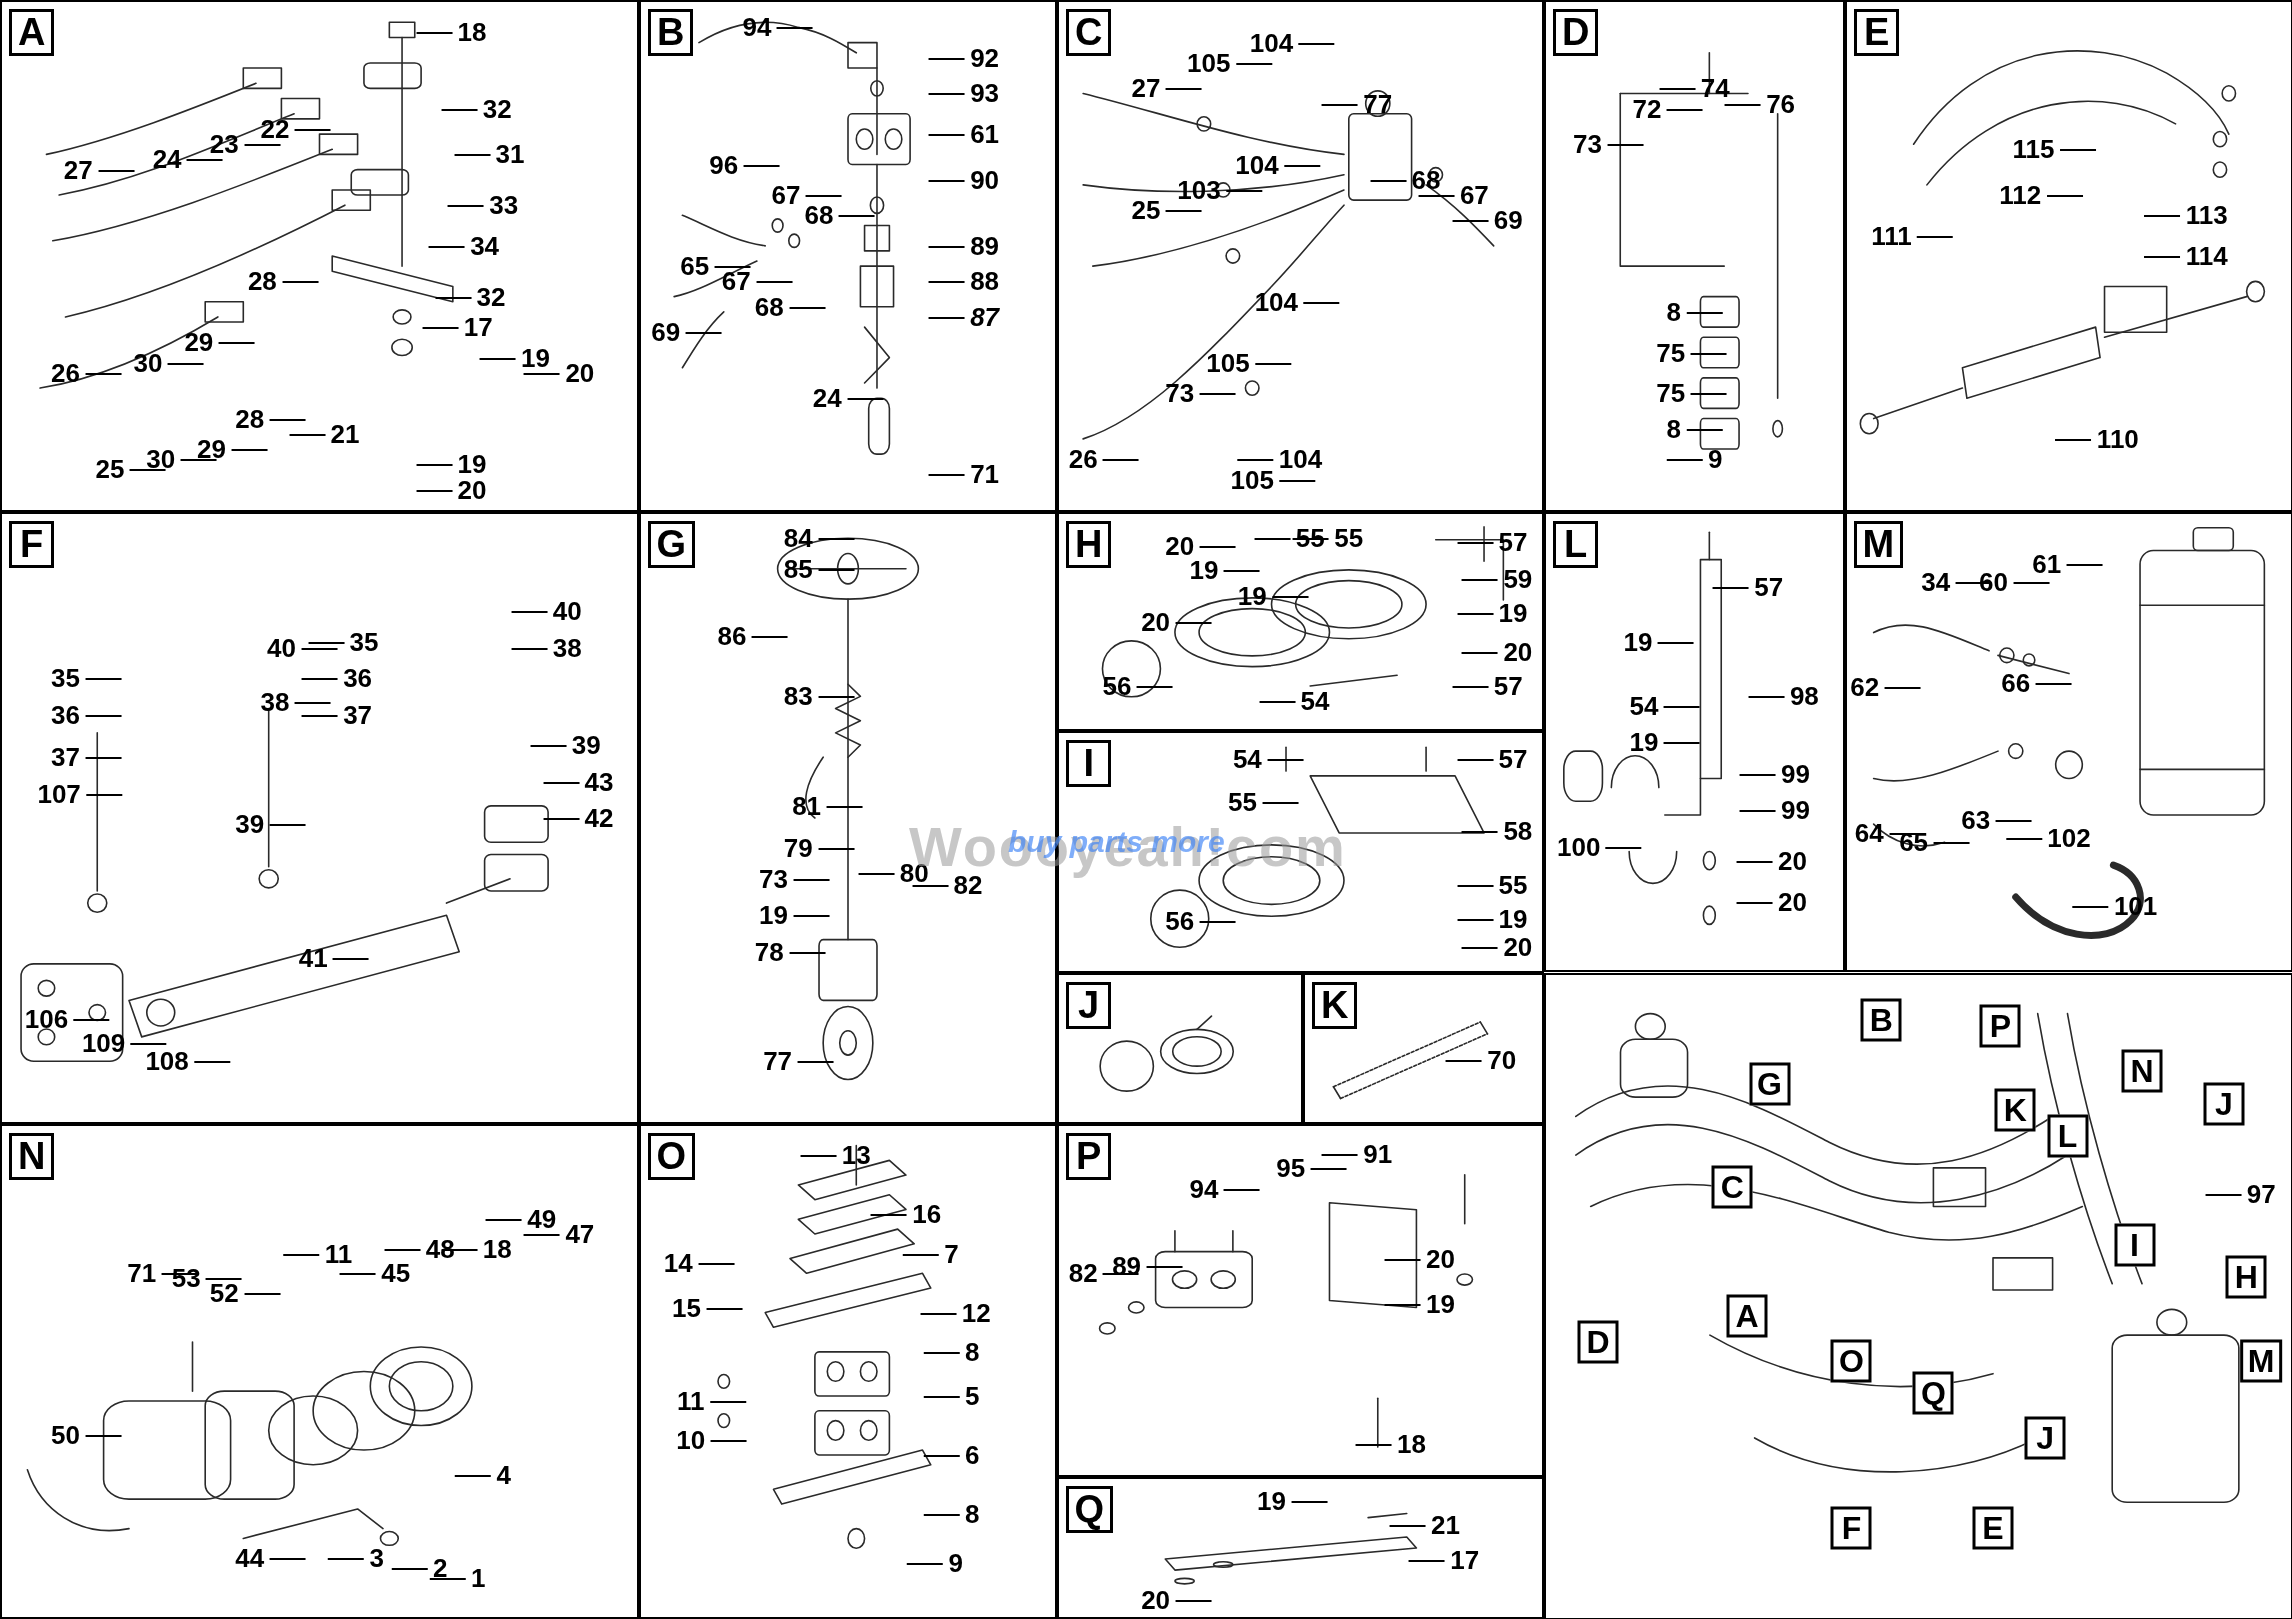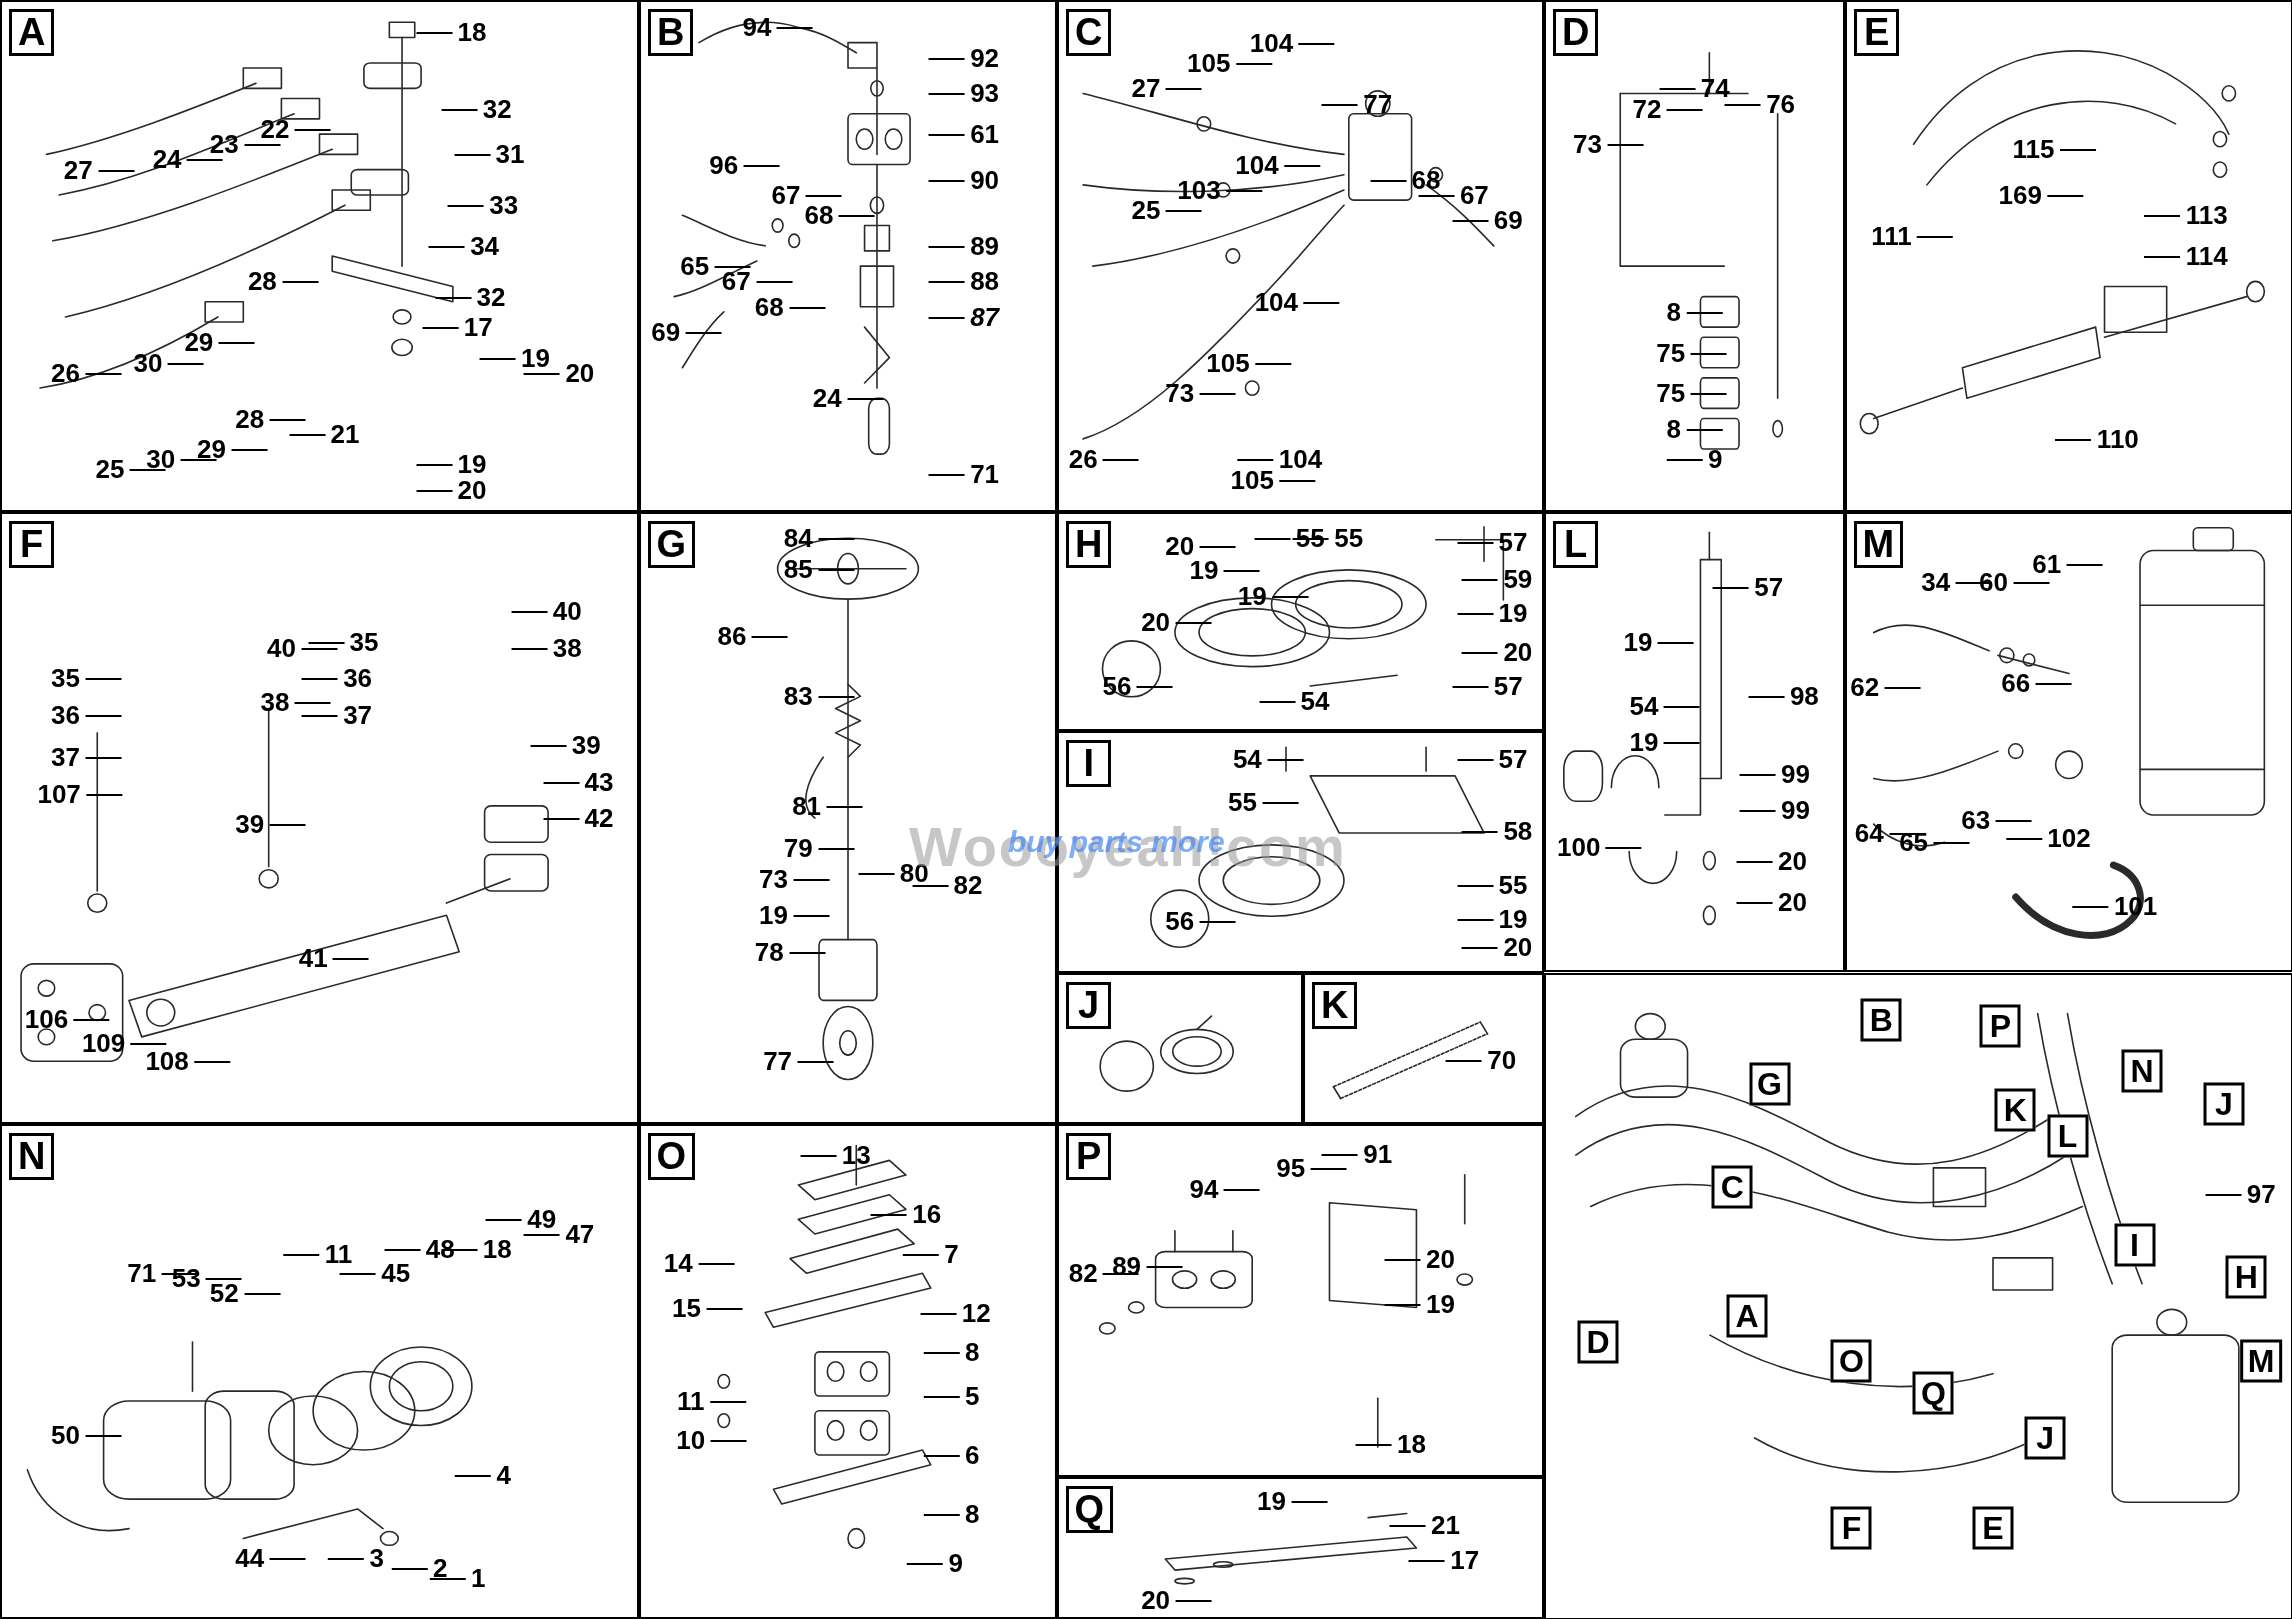--- a/index.html
+++ b/index.html
@@ -182,21 +182,21 @@
           <circle cx="84" cy="33" r="1.5" vector-effect="non-scaling-stroke"></circle>
           <path d="M6,82 L26,76" vector-effect="non-scaling-stroke"></path>
           <circle cx="5" cy="83" r="2" vector-effect="non-scaling-stroke"></circle>
           <path d="M26,72 L56,64 L57,70 L27,78 Z" vector-effect="non-scaling-stroke"></path>
           <rect x="58" y="56" width="14" height="9" vector-effect="non-scaling-stroke"></rect>
           <path d="M58,66 L90,58" vector-effect="non-scaling-stroke"></path>
           <circle cx="92" cy="57" r="2" vector-effect="non-scaling-stroke"></circle>
         </svg>
         <div class="badge">E</div>
         <span class="callout lead-r" style="left: 42%; top: 29%;">115</span>
-        <span class="callout lead-r" style="left: 39%; top: 38%;">169</span>
+        <span class="callout lead-r" style="left: 39%; top: 38%;">112</span>
         <span class="callout lead-l" style="left: 81%; top: 42%;">113</span>
         <span class="callout lead-l" style="left: 81%; top: 50%;">114</span>
         <span class="callout lead-r" style="left: 10%; top: 46%;">111</span>
         <span class="callout lead-l" style="left: 61%; top: 86%;">110</span>
       </div>
       <div class="panel" style="left: 0px; top: 512px; width: 639px; height: 612px;">
         <svg viewBox="0 0 100 100" preserveAspectRatio="none" class="art">
           <rect x="3" y="74" width="16" height="16" rx="2" vector-effect="non-scaling-stroke"></rect>
           <circle cx="7" cy="78" r="1.3" vector-effect="non-scaling-stroke"></circle>
           <circle cx="7" cy="86" r="1.3" vector-effect="non-scaling-stroke"></circle>

